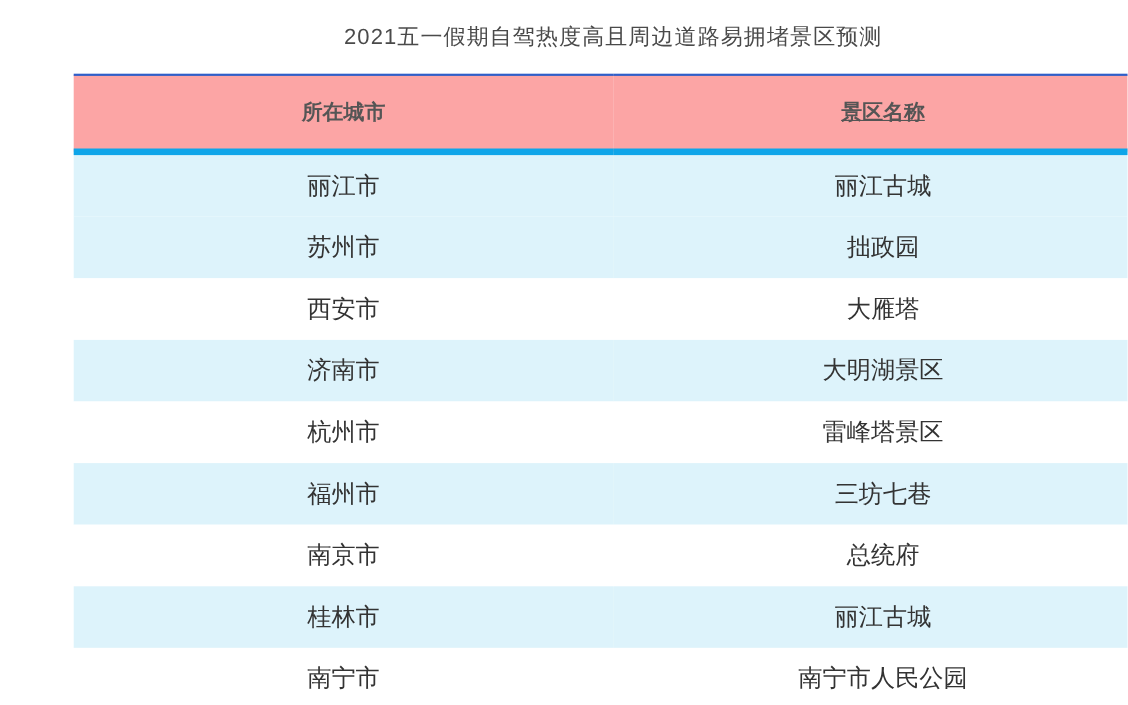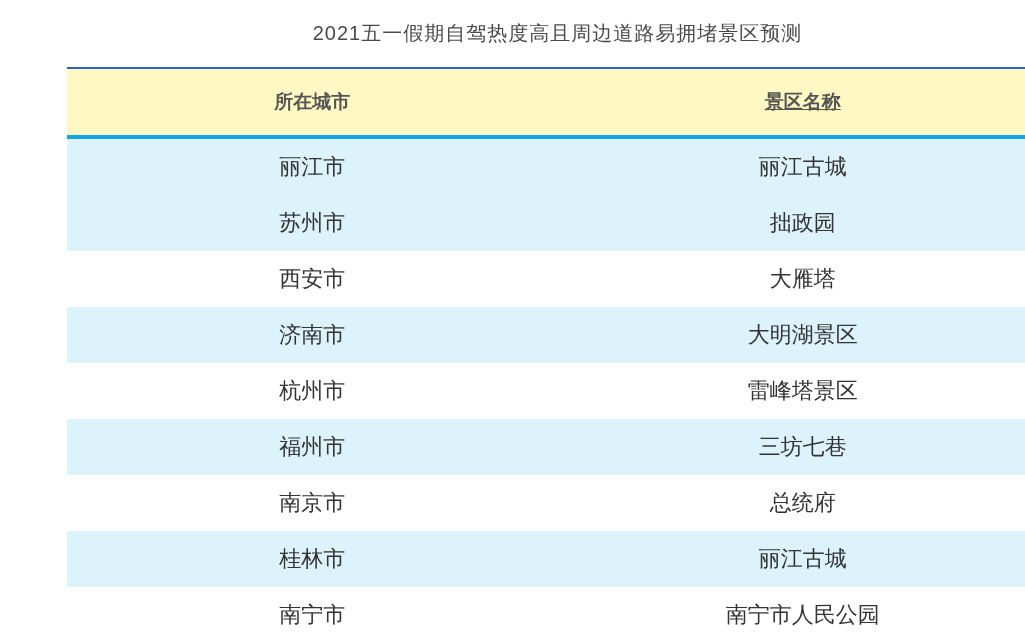--- a/index.html
+++ b/index.html
@@ -37,22 +37,22 @@
     border-collapse: collapse;
     table-layout: fixed;
   }
   table.data-table th {
     font-size: 19px;
     color: #555555;
     font-weight: bold;
     text-align: center;
     padding: 20px 0 20px 0;
     border-top: 2px solid #2f5fc9;
-    border-bottom: 4px solid #0ea5e9;
-    background: #fef9c3;
+    border-bottom: 6px solid #0ea5e9;
+    background: #fca5a5;
   }
   table.data-table td {
     font-size: 22px;
     color: #333333;
     text-align: center;
     padding: 13px 0;
     border: none;
   }
   tr.odd td {
     background: #ddf3fb;

